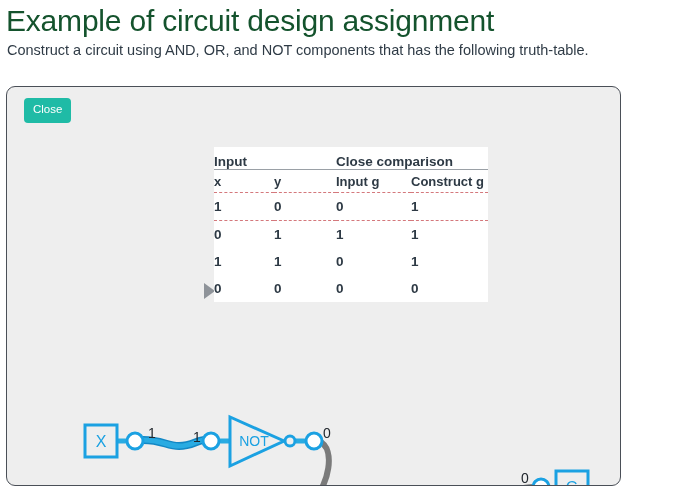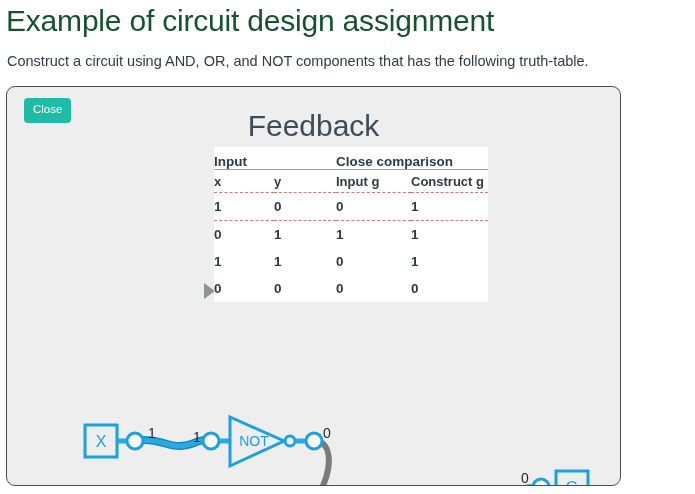--- a/index.html
+++ b/index.html
@@ -23,21 +23,21 @@
     top: 4px;
     font-size: 30px;
     font-weight: 400;
     color: #14532d;
     letter-spacing: -0.2px;
     white-space: nowrap;
   }
   #page-subtitle {
     position: absolute;
     left: 7px;
-    top: 53px;
+    top: 42px;
     font-size: 14.5px;
     font-weight: 400;
     color: #2f3b46;
     white-space: nowrap;
   }
 
   
   #feedback-panel {
     position: absolute;
     left: 6px;
@@ -171,21 +171,20 @@
 </head>
 <body>
 
 <div id="page-title">Example of circuit design assignment</div>
 <div id="page-subtitle">Construct a circuit using AND, OR, and NOT components that has the following truth-table.</div>
 
 <div id="feedback-panel">
 
   <button id="close-button">Close</button>
 
-  <div id="feedback-heading">Feedback</div>
 
   <div id="row-pointer"></div>
 
   <div id="truth-table-wrap">
     <table class="truth-table">
       <thead>
         <tr class="grp-row">
           <th class="grp col-x" colspan="2">Input</th>
           <th class="grp col-your" colspan="2">Close comparison</th>
         </tr>

